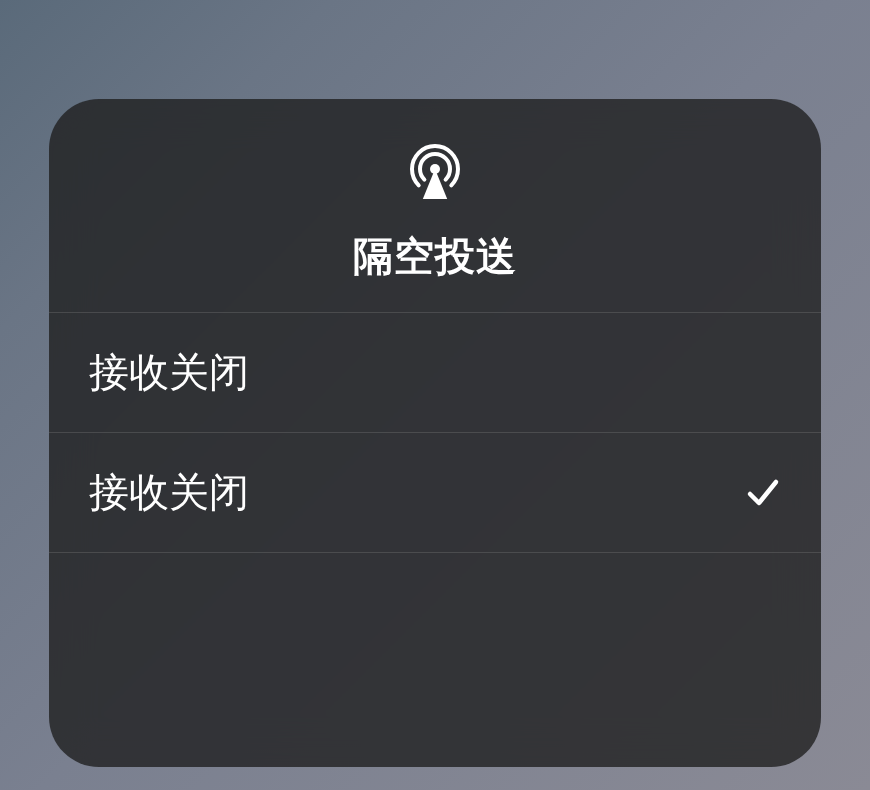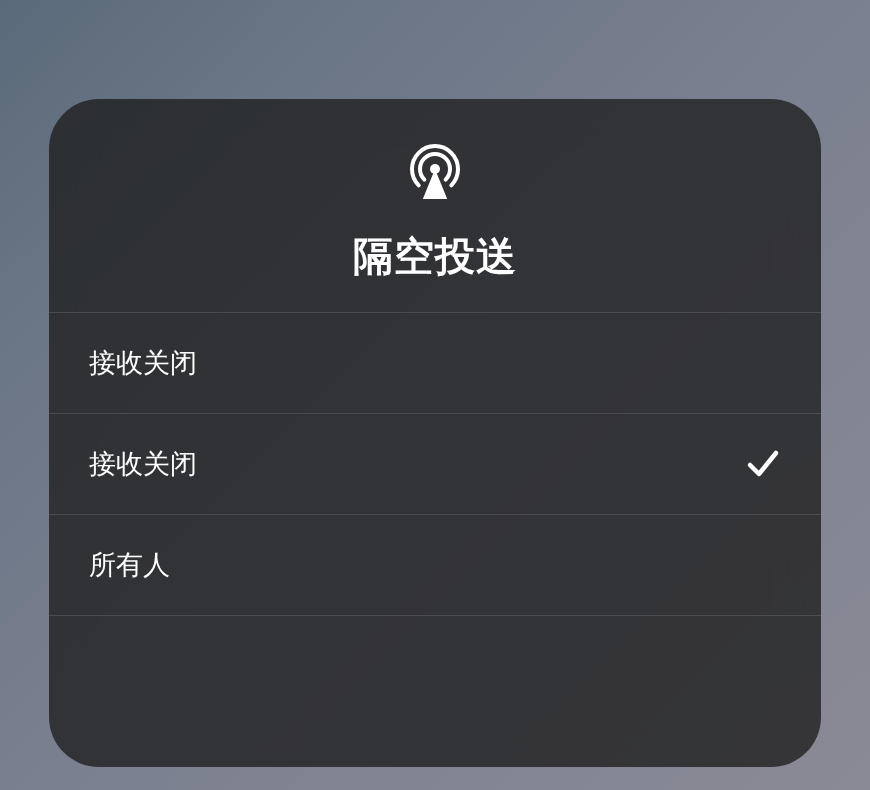--- a/index.html
+++ b/index.html
@@ -65,21 +65,21 @@
       display: flex;
       align-items: center;
       justify-content: space-between;
       padding: 32px 40px;
       border-bottom: 1px solid rgba(120, 120, 120, 0.35);
       cursor: pointer;
     }
 
     .option-label {
       color: #ffffff;
-      font-size: 27px;
+      font-size: 40px;
       font-weight: 400;
     }
 
     .checkmark {
       width: 36px;
       height: 36px;
       display: flex;
       align-items: center;
       justify-content: center;
     }
@@ -113,22 +113,14 @@
       </span>
     </div>
     <div class="option">
       <span class="option-label">接收关闭</span>
       <span class="checkmark">
         <svg width="34" height="34" viewBox="0 0 34 34">
             <path d="M 4 18 L 13 27 L 30 6" stroke="#ffffff" stroke-width="4.5" fill="none" stroke-linecap="round" stroke-linejoin="round"></path>
           </svg>
       </span>
     </div>
-    <div class="option">
-      <span class="option-label">所有人</span>
-      <span class="checkmark hidden">
-        <svg width="34" height="34" viewBox="0 0 34 34">
-            <path d="M 4 18 L 13 27 L 30 6" stroke="#ffffff" stroke-width="4.5" fill="none" stroke-linecap="round" stroke-linejoin="round"></path>
-          </svg>
-      </span>
-    </div>
   </div>
 </div>
 
 </body></html>

